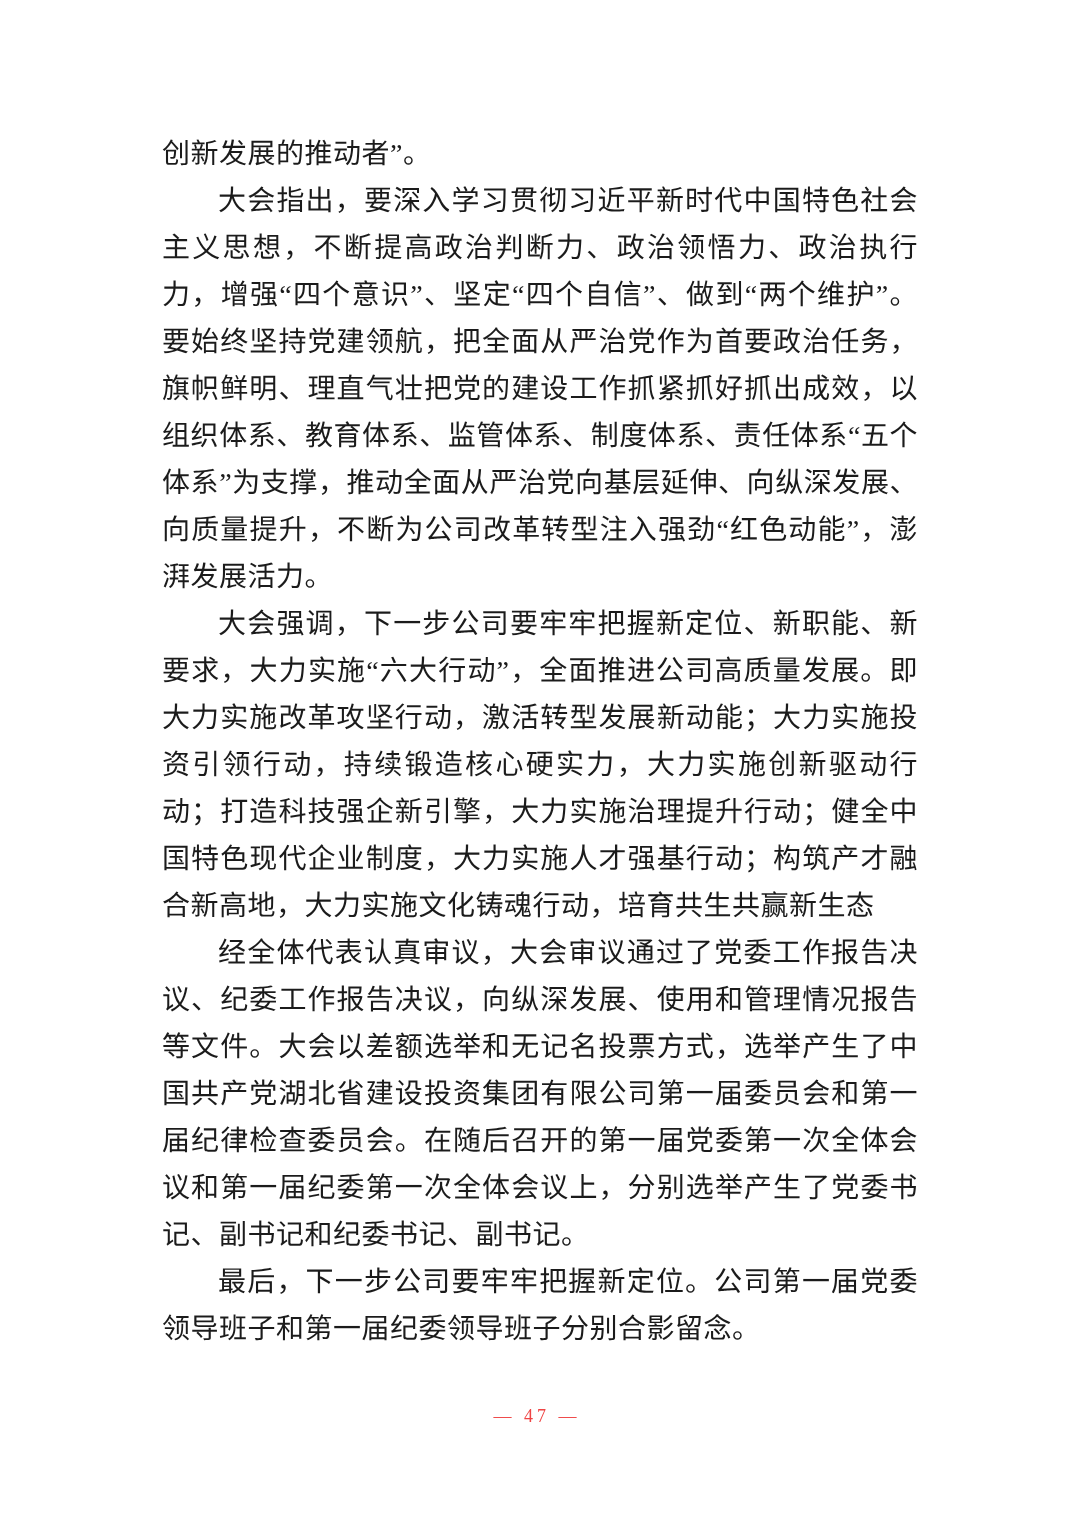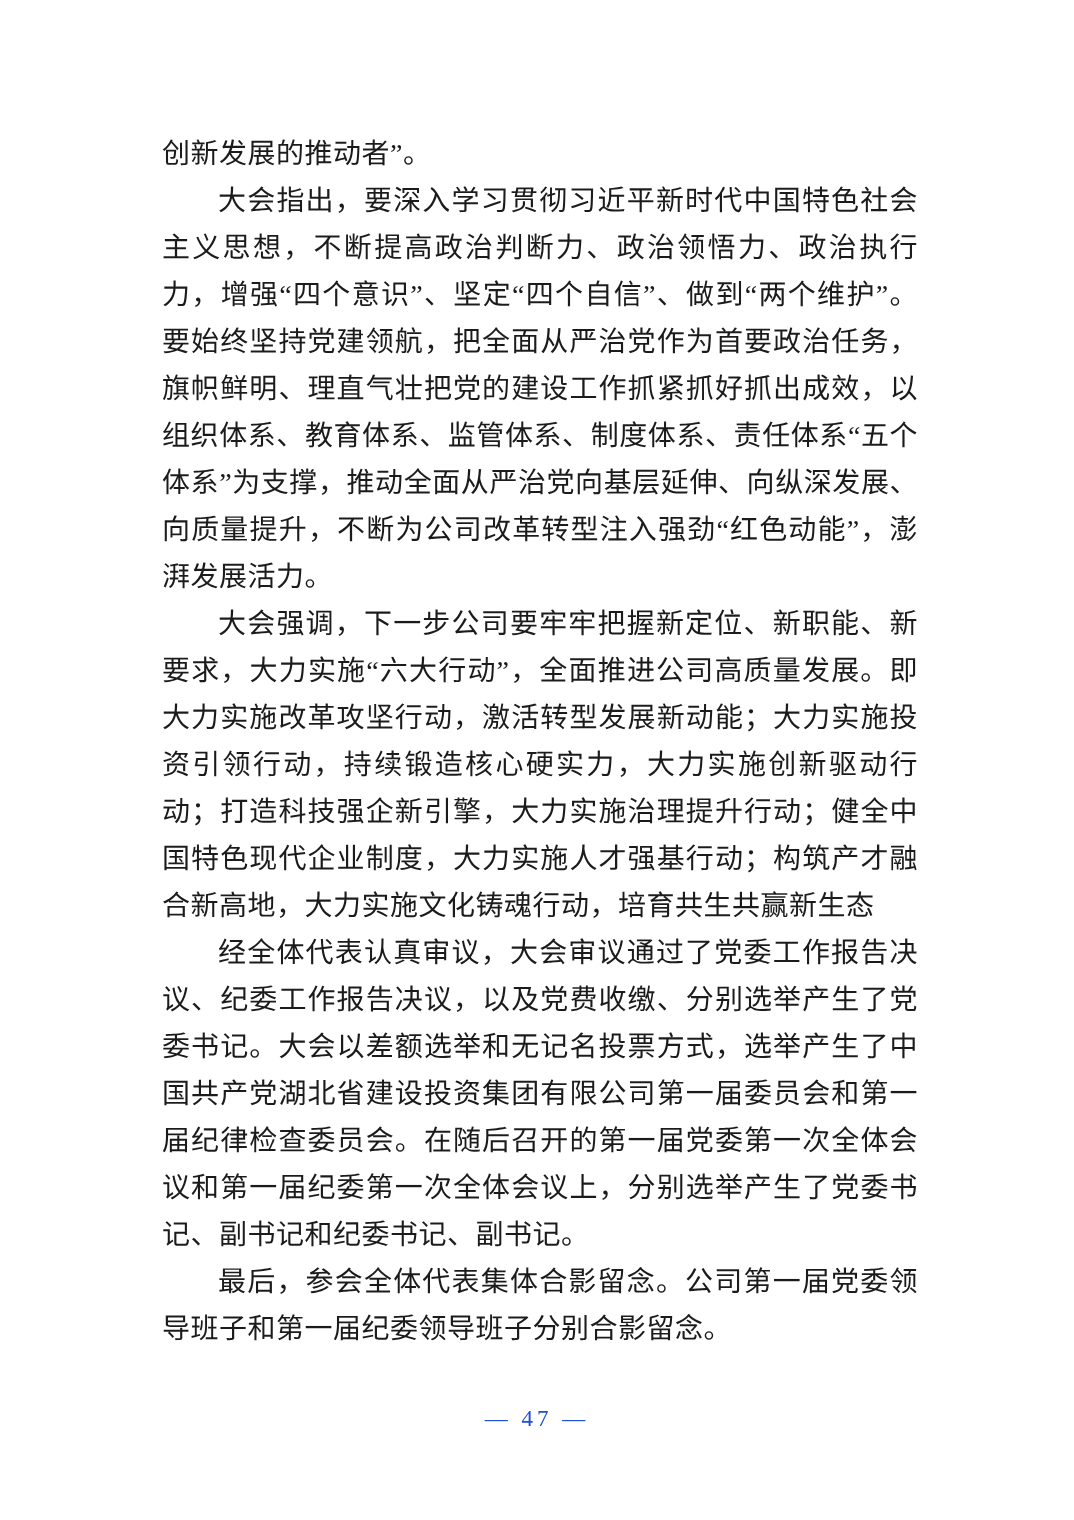--- a/index.html
+++ b/index.html
@@ -32,33 +32,33 @@
   }
   .doc-body p.indent {
     text-indent: 2em;
   }
   .page-footer {
     position: absolute;
     left: 0;
     top: 1406px;
     width: 100%;
     text-align: center;
-    font-size: 23px;
+    font-size: 18px;
     letter-spacing: 4px;
-    color: #1d4ed8;
+    color: #ef4444;
   }
 </style>
 </head>
 <body>
 
 <div class="page">
 
   <div class="doc-body">
     <p>创新发展的推动者”。</p>
     <p class="indent">大会指出，要深入学习贯彻习近平新时代中国特色社会主义思想，不断提高政治判断力、政治领悟力、政治执行力，增强“四个意识”、坚定“四个自信”、做到“两个维护”。要始终坚持党建领航，把全面从严治党作为首要政治任务，旗帜鲜明、理直气壮把党的建设工作抓紧抓好抓出成效，以组织体系、教育体系、监管体系、制度体系、责任体系“五个体系”为支撑，推动全面从严治党向基层延伸、向纵深发展、向质量提升，不断为公司改革转型注入强劲“红色动能”，澎湃发展活力。</p>
     <p class="indent">大会强调，下一步公司要牢牢把握新定位、新职能、新要求，大力实施“六大行动”，全面推进公司高质量发展。即大力实施改革攻坚行动，激活转型发展新动能；大力实施投资引领行动，持续锻造核心硬实力，大力实施创新驱动行动；打造科技强企新引擎，大力实施治理提升行动；健全中国特色现代企业制度，大力实施人才强基行动；构筑产才融合新高地，大力实施文化铸魂行动，培育共生共赢新生态</p>
-    <p class="indent">经全体代表认真审议，大会审议通过了党委工作报告决议、纪委工作报告决议，以及党费收缴、分别选举产生了党委书记。大会以差额选举和无记名投票方式，选举产生了中国共产党湖北省建设投资集团有限公司第一届委员会和第一届纪律检查委员会。在随后召开的第一届党委第一次全体会议和第一届纪委第一次全体会议上，分别选举产生了党委书记、副书记和纪委书记、副书记。</p>
-    <p class="indent">最后，参会全体代表集体合影留念。公司第一届党委领导班子和第一届纪委领导班子分别合影留念。</p>
+    <p class="indent">经全体代表认真审议，大会审议通过了党委工作报告决议、纪委工作报告决议，向纵深发展、使用和管理情况报告等文件。大会以差额选举和无记名投票方式，选举产生了中国共产党湖北省建设投资集团有限公司第一届委员会和第一届纪律检查委员会。在随后召开的第一届党委第一次全体会议和第一届纪委第一次全体会议上，分别选举产生了党委书记、副书记和纪委书记、副书记。</p>
+    <p class="indent">最后，下一步公司要牢牢把握新定位。公司第一届党委领导班子和第一届纪委领导班子分别合影留念。</p>
   </div>
 
   <div class="page-footer">— 47 —</div>
 
 </div>
 
 </body></html>

